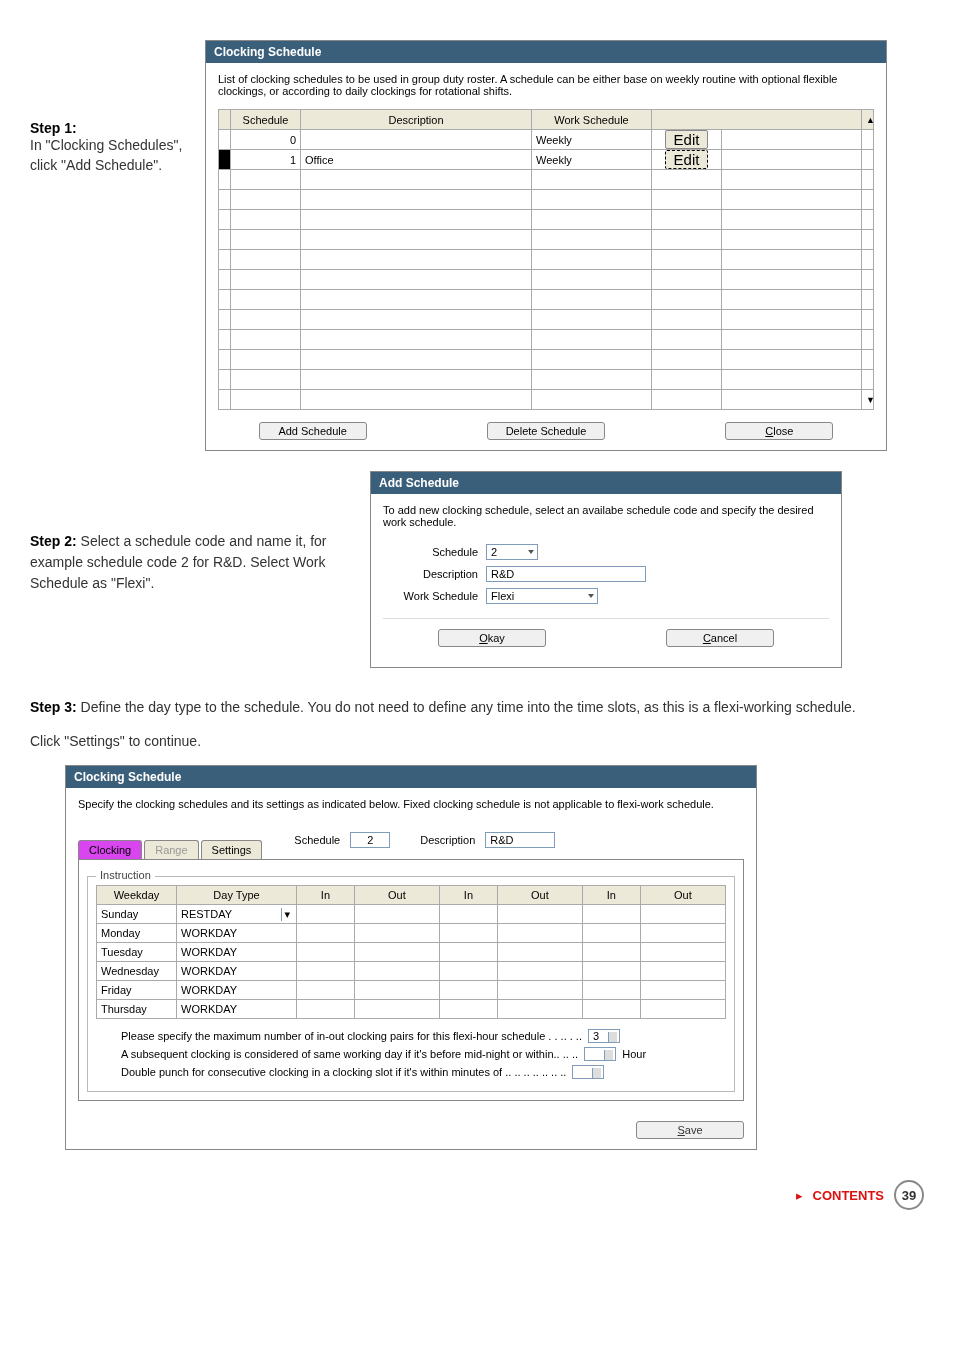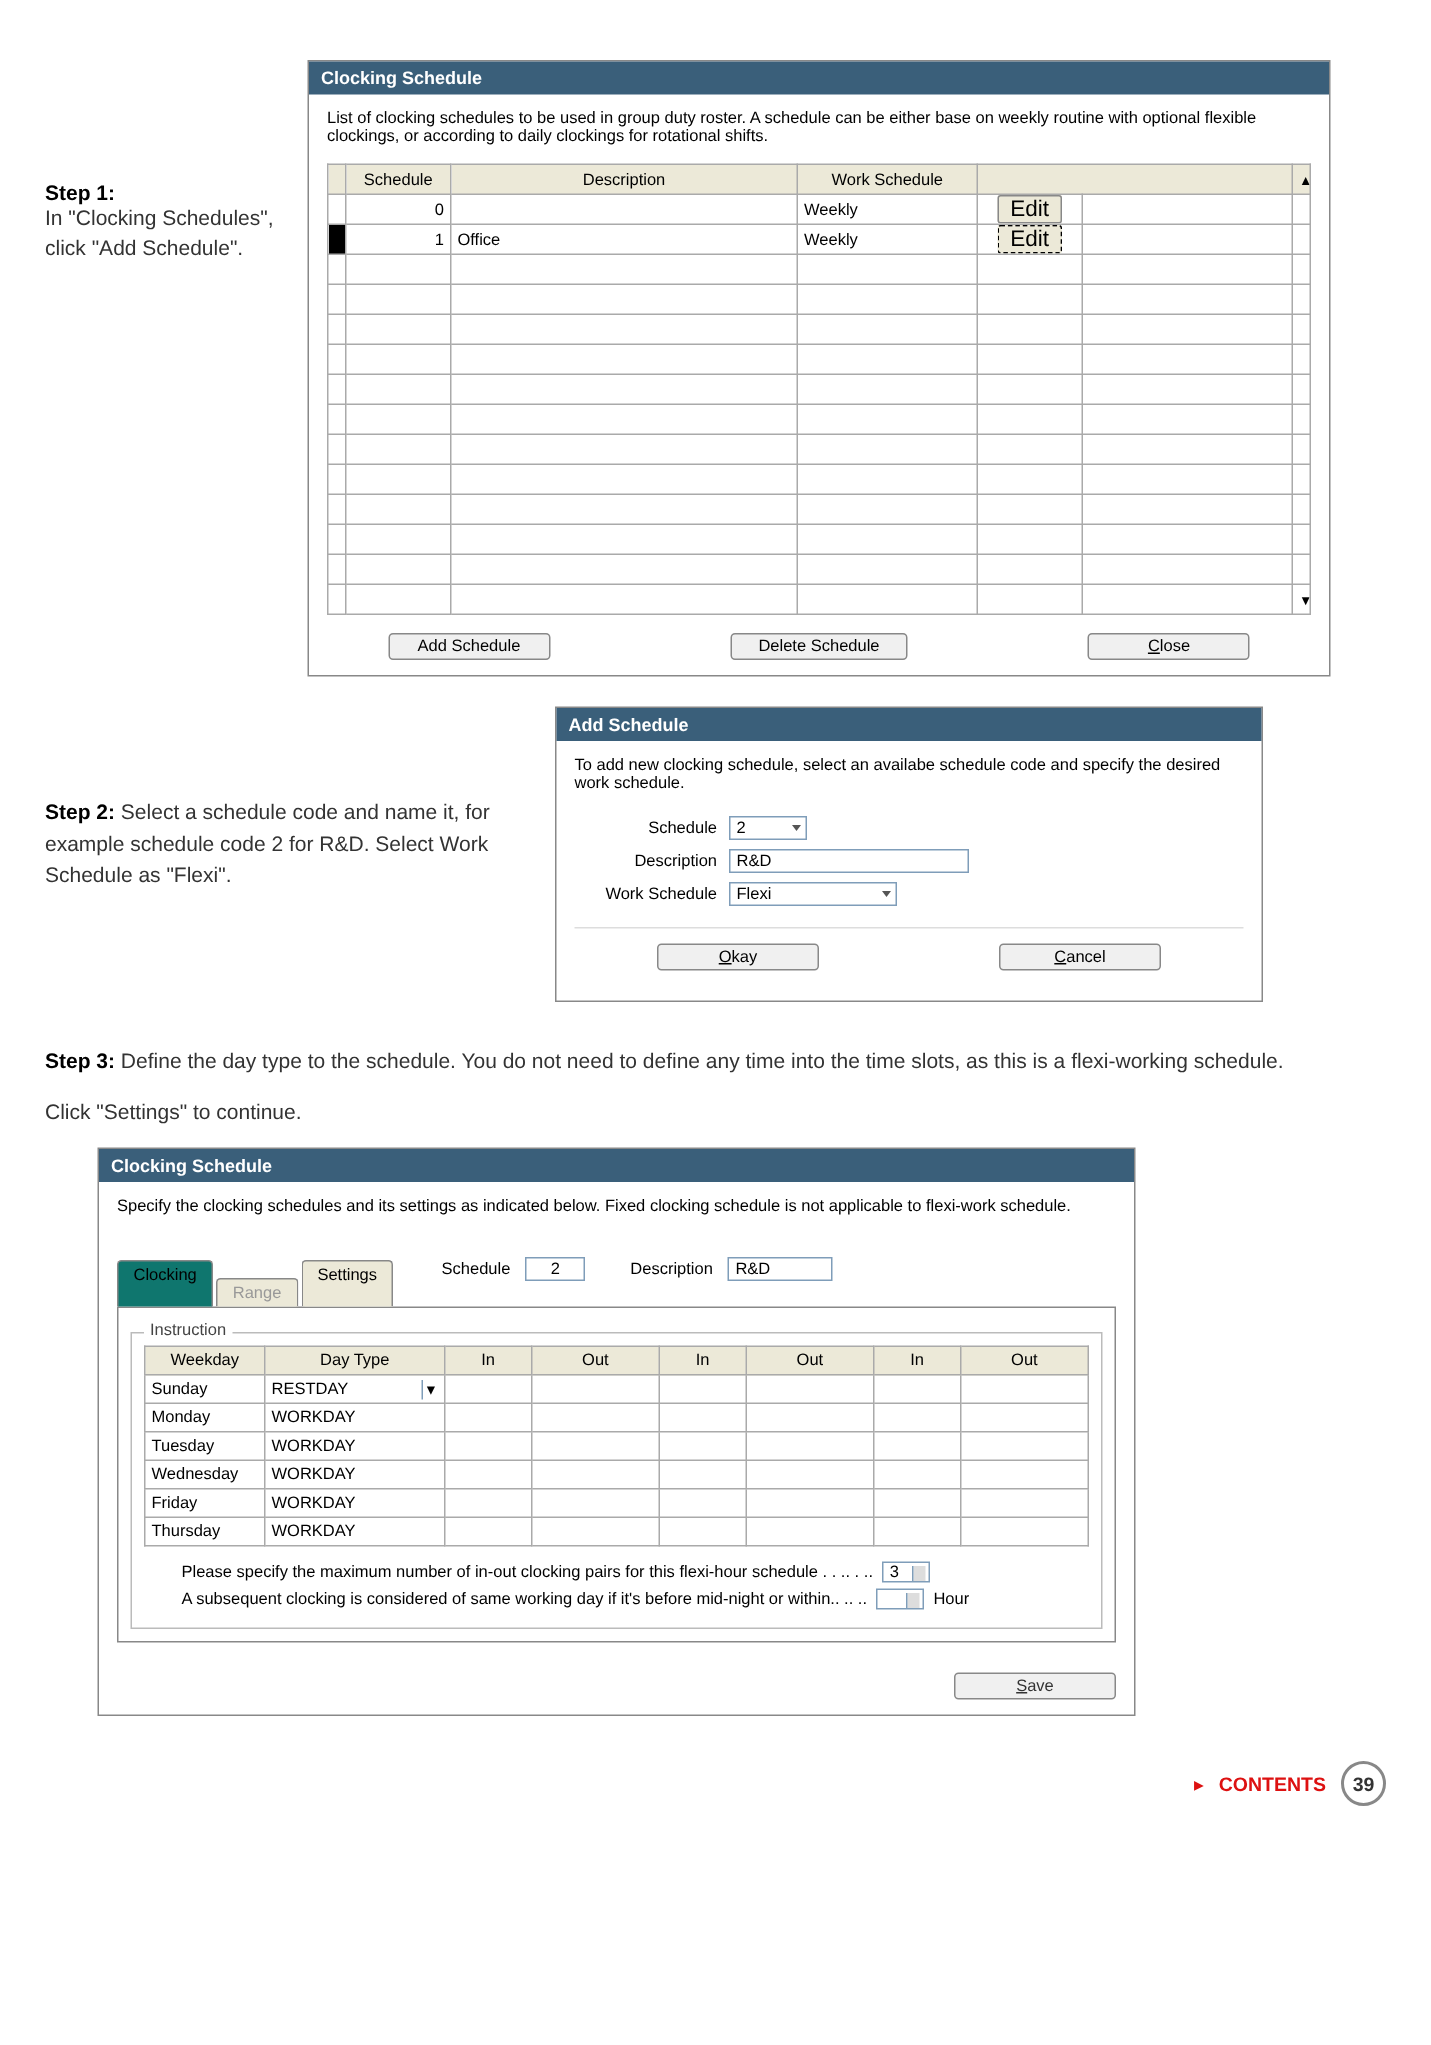--- a/index.html
+++ b/index.html
@@ -167,28 +167,27 @@
   .tab {
     border: 1px solid #888;
     border-bottom: none;
     padding: 3px 10px;
     font-size: 11px;
     background: #ece9d8;
     margin-right: 2px;
     border-radius: 3px 3px 0 0;
   }
   .tab.active {
-    background: #0f766e;
+    background: #d946ef;
     font-weight: normal;
     position: relative;
     z-index: 2;
   }
   .tab.disabled {
     color: #999;
-    margin-top: 12px;
   }
   .tab-body {
     border: 1px solid #888;
     padding: 8px;
     background: #fff;
   }
   .fieldset {
     border: 1px solid #bbb;
     padding: 8px;
     margin-top: 8px;
@@ -592,20 +591,21 @@
                   <td></td>
                   <td></td>
                   <td></td>
                   <td></td>
                 </tr>
           </tbody>
             </table>
           <div class="notes" style="margin-top:10px;">
             <p><span>Please specify the maximum number of in-out clocking pairs for this flexi-hour schedule . . .. . ..</span> &nbsp;<span class="stepper">3</span></p>
             <p><span>A subsequent clocking is considered of same working day if it's before mid-night or within.. .. ..</span> &nbsp;<span class="stepper">&nbsp;</span> &nbsp;<span>Hour</span></p>
+            <p><span>Double punch for consecutive clocking in a clocking slot if it's within minutes of  .. .. .. .. .. .. ..</span> &nbsp;<span class="stepper">&nbsp;</span></p>
           </div>
         </div>
       </div>
     </div>
     <div class="footer-save">
       <span class="btn"><u>S</u>ave</span>
     </div>
   </div>
 </div>
 

